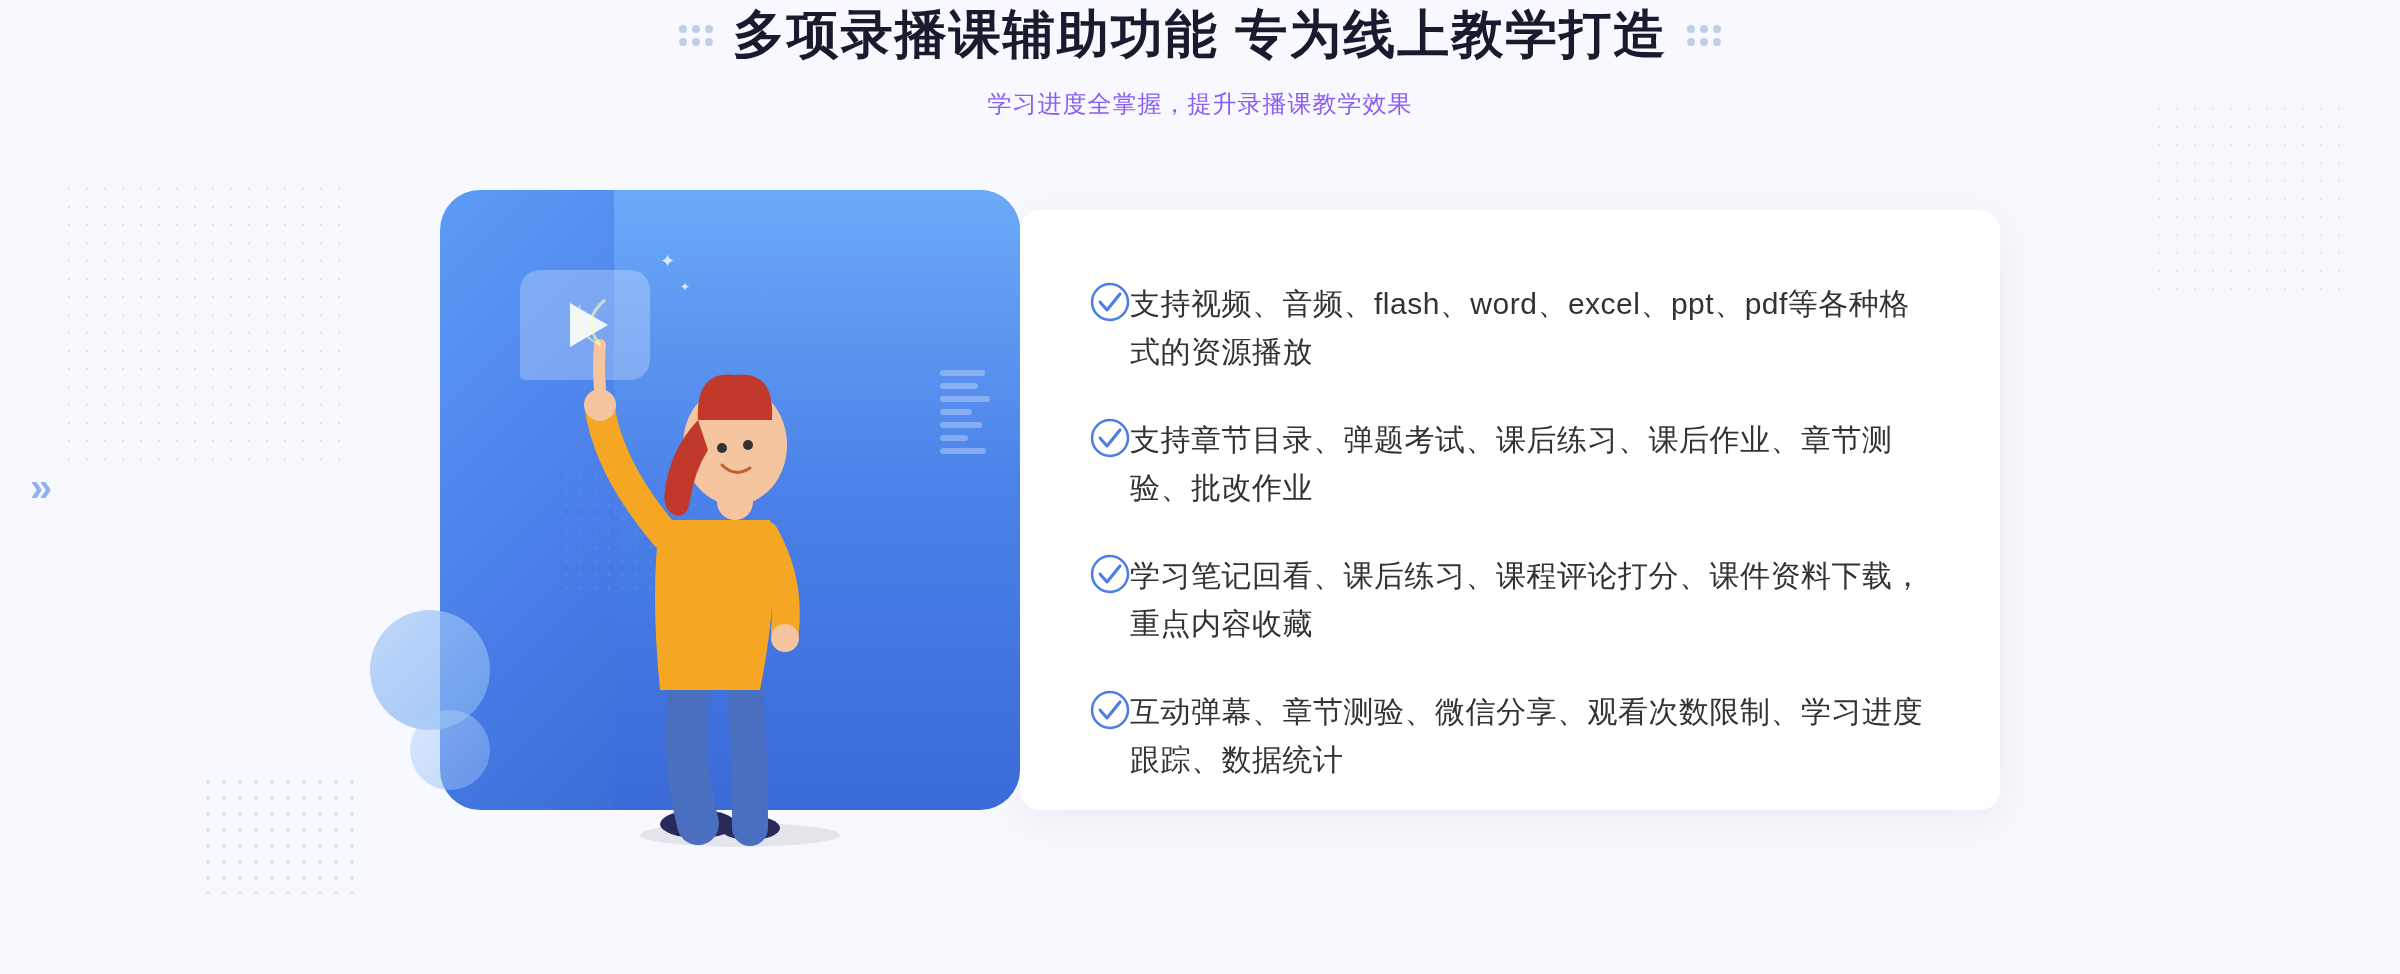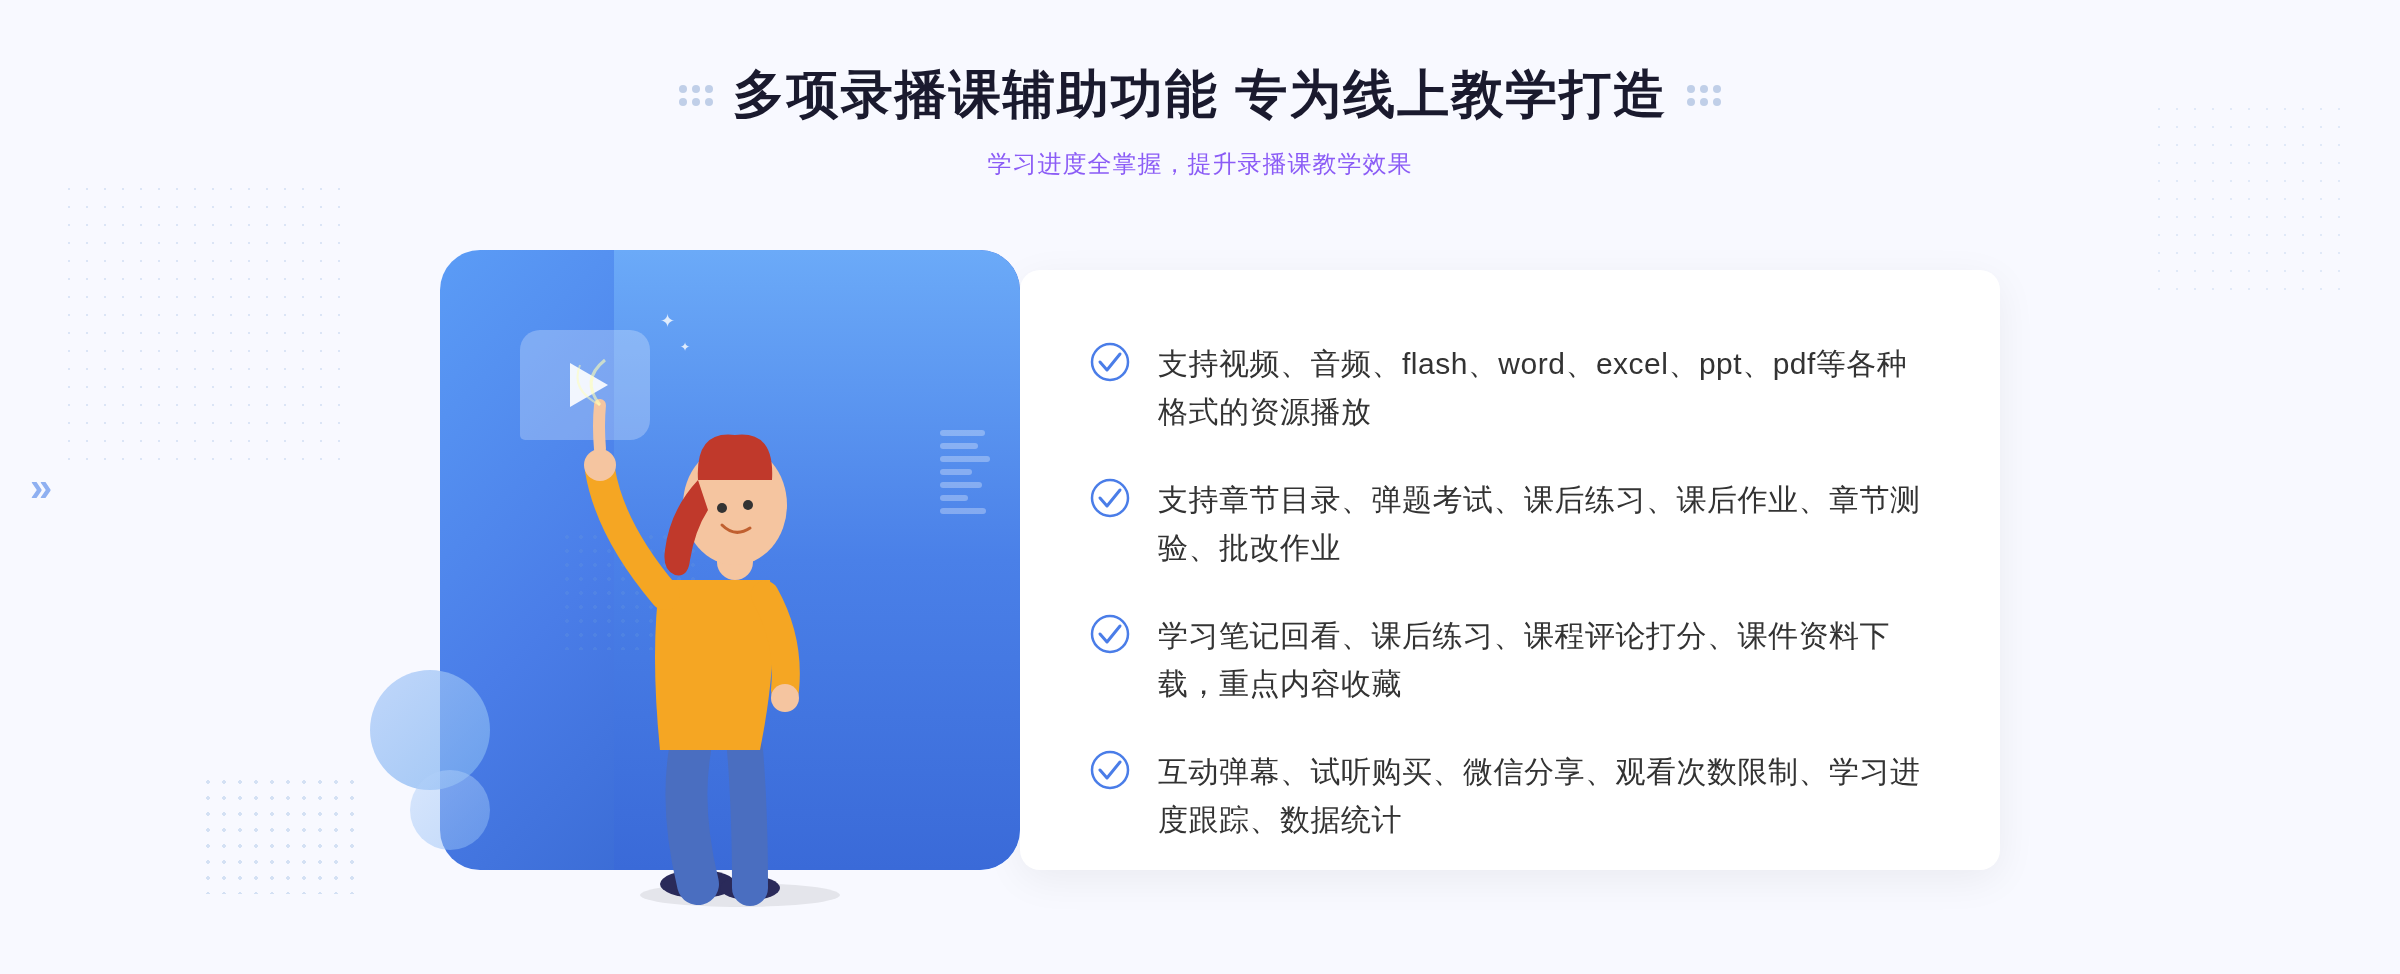--- a/index.html
+++ b/index.html
@@ -56,21 +56,20 @@
       width: 200px;
       height: 200px;
       background-image: radial-gradient(circle, #c8d8f0 1.5px, transparent 1.5px);
       background-size: 18px 18px;
       opacity: 0.5;
     }
 
     
     .header-section {
       text-align: center;
-      padding-top: 60px;
       padding-bottom: 30px;
       position: relative;
       z-index: 2;
     }
 
     .header-title-row {
       display: flex;
       align-items: center;
       justify-content: center;
       gap: 20px;
@@ -236,21 +235,20 @@
       box-shadow: 0 10px 40px rgba(0,0,0,0.06);
       height: 600px;
       display: flex;
       flex-direction: column;
       justify-content: space-around;
     }
 
     .feature-item {
       display: flex;
       align-items: flex-start;
-      gap: 28px;
       padding: 20px 0;
       justify-content: center;
     }
 
     .check-icon {
       width: 40px;
       height: 40px;
       flex-shrink: 0;
       margin-top: 2px;
     }
@@ -484,21 +482,21 @@
 
       <div class="feature-divider"></div>
 
       <div class="feature-item">
         <div class="check-icon">
           <svg viewBox="0 0 40 40" xmlns="http://www.w3.org/2000/svg">
             <circle cx="20" cy="20" r="18" fill="none" stroke="#4a7de8" stroke-width="2.5"></circle>
             <polyline points="10,20 17,28 30,12" fill="none" stroke="#4a7de8" stroke-width="3" stroke-linecap="round" stroke-linejoin="round"></polyline>
           </svg>
         </div>
-        <span class="feature-text">互动弹幕、试听购买、微信分享、观看次数限制、学习进度跟踪、数据统计</span>
+        <span class="feature-text">互动弹幕、章节测验、微信分享、观看次数限制、学习进度跟踪、数据统计</span>
       </div>
 
     </div>
 
   </div>
 
   <div class="dots-bottom-left"></div>
 
 </div>
 

